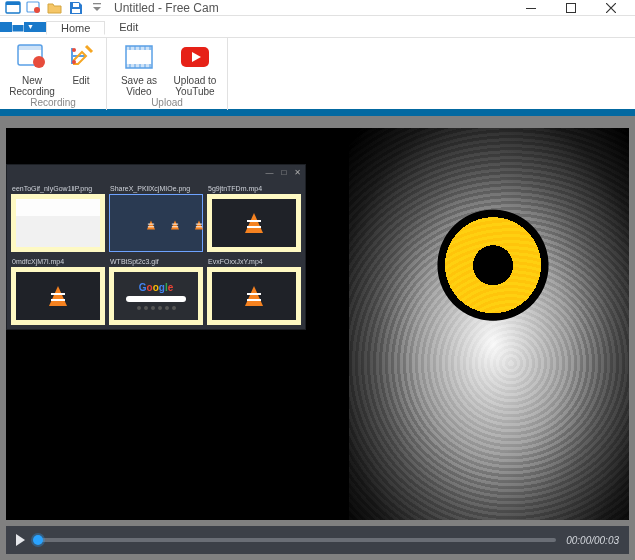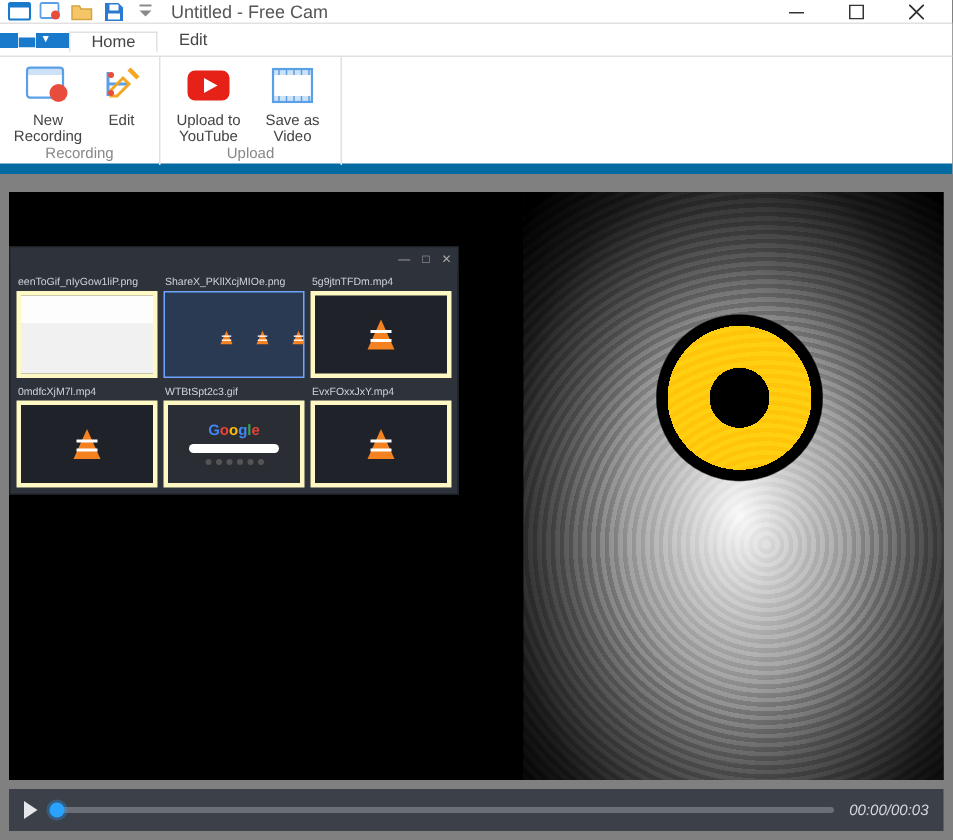--- a/index.html
+++ b/index.html
@@ -46,21 +46,21 @@
     background: repeating-radial-gradient(circle at 45% 60%, rgba(255,255,255,0.08) 0 3px, rgba(0,0,0,0.1) 3px 6px);
     mix-blend-mode: overlay;
   }
 
   
   .explorer { position: absolute; left: 0; top: 36px; width: 300px; background: #2e323a; border: 1px solid #1c1f24; font-size: 8px; color: #cfd3da; }
   .exp-titlebar { height: 14px; background: #2e323a; display: flex; justify-content: flex-end; align-items: center; padding: 0 4px; gap: 8px; color: #aaa; }
   .exp-grid { display: grid; grid-template-columns: repeat(3, 1fr); gap: 4px; padding: 4px; }
   .exp-cell { display: flex; flex-direction: column; }
   .exp-label { font-size: 7px; color: #cfd3da; padding: 2px 1px; white-space: nowrap; overflow: hidden; text-overflow: ellipsis; }
-  .exp-thumb { height: 58px; background: #1f2228; border: 3px solid #fef9c3; display: flex; align-items: center; justify-content: center; position: relative; }
+  .exp-thumb { height: 58px; background: #1f2228; border: 5px solid #fef9c3; display: flex; align-items: center; justify-content: center; position: relative; }
   .exp-thumb.selected { border: 1px solid #6ea3ff; background: #2a3a52; }
   .vlc-cone {
     width: 0; height: 0; border-left: 9px solid transparent; border-right: 9px solid transparent; border-bottom: 20px solid #f58220; position: relative;
   }
   .vlc-cone::before, .vlc-cone::after { content:''; position:absolute; left:-7px; width:14px; height:2px; background:#fff; }
   .vlc-cone::before{ top:7px;} .vlc-cone::after{ top:13px;}
   .thumb-ss1 { background: linear-gradient(#fdfdfd 0 35%, #f1f1f1 35% 100%); }
   .thumb-ss2 { background: linear-gradient(90deg,#1a1d22 0 30%, #24272d 30% 100%);}
   .thumb-ss2 .mini-cone{ transform: scale(0.45); }
   .mini-row{display:flex; gap:6px; position:absolute; top:20px; left:32px;}
@@ -175,39 +175,39 @@
         </span>
         <span class="rlabel">Edit</span>
       </div>
     </div>
     <div class="group-label">Recording</div>
   </div>
   <div class="group">
     <div class="group-items">
       <div class="ritem">
         <span class="ricon">
-          <svg width="30" height="22" viewBox="0 0 30 22">
-              <rect x="1" y="1" width="28" height="20" rx="5" fill="#e62117"></rect>
-              <path d="M12 6v10l9-5z" fill="#fff"></path>
-            </svg>
-        </span>
-        <span class="rlabel">Upload to
-YouTube</span>
-      </div>
-      <div class="ritem">
-        <span class="ricon">
           <svg width="28" height="24" viewBox="0 0 28 24">
               <rect x="1" y="1" width="26" height="22" fill="none" stroke="#5aa0e6" stroke-width="1.5"></rect>
               <rect x="1" y="1" width="26" height="4" fill="#5aa0e6" opacity="0.3"></rect>
               <rect x="1" y="19" width="26" height="4" fill="#5aa0e6" opacity="0.3"></rect>
               <path d="M5 1v4M10 1v4M15 1v4M20 1v4M25 1v4M5 19v4M10 19v4M15 19v4M20 19v4M25 19v4" stroke="#5aa0e6"></path>
             </svg>
         </span>
         <span class="rlabel">Save as
 Video</span>
+      </div>
+      <div class="ritem">
+        <span class="ricon">
+          <svg width="30" height="22" viewBox="0 0 30 22">
+              <rect x="1" y="1" width="28" height="20" rx="5" fill="#e62117"></rect>
+              <path d="M12 6v10l9-5z" fill="#fff"></path>
+            </svg>
+        </span>
+        <span class="rlabel">Upload to
+YouTube</span>
       </div>
     </div>
     <div class="group-label">Upload</div>
   </div>
 </div>
 
 <div class="video-area">
   <div class="video-frame">
     <div class="owl"></div>
     <div class="explorer">

